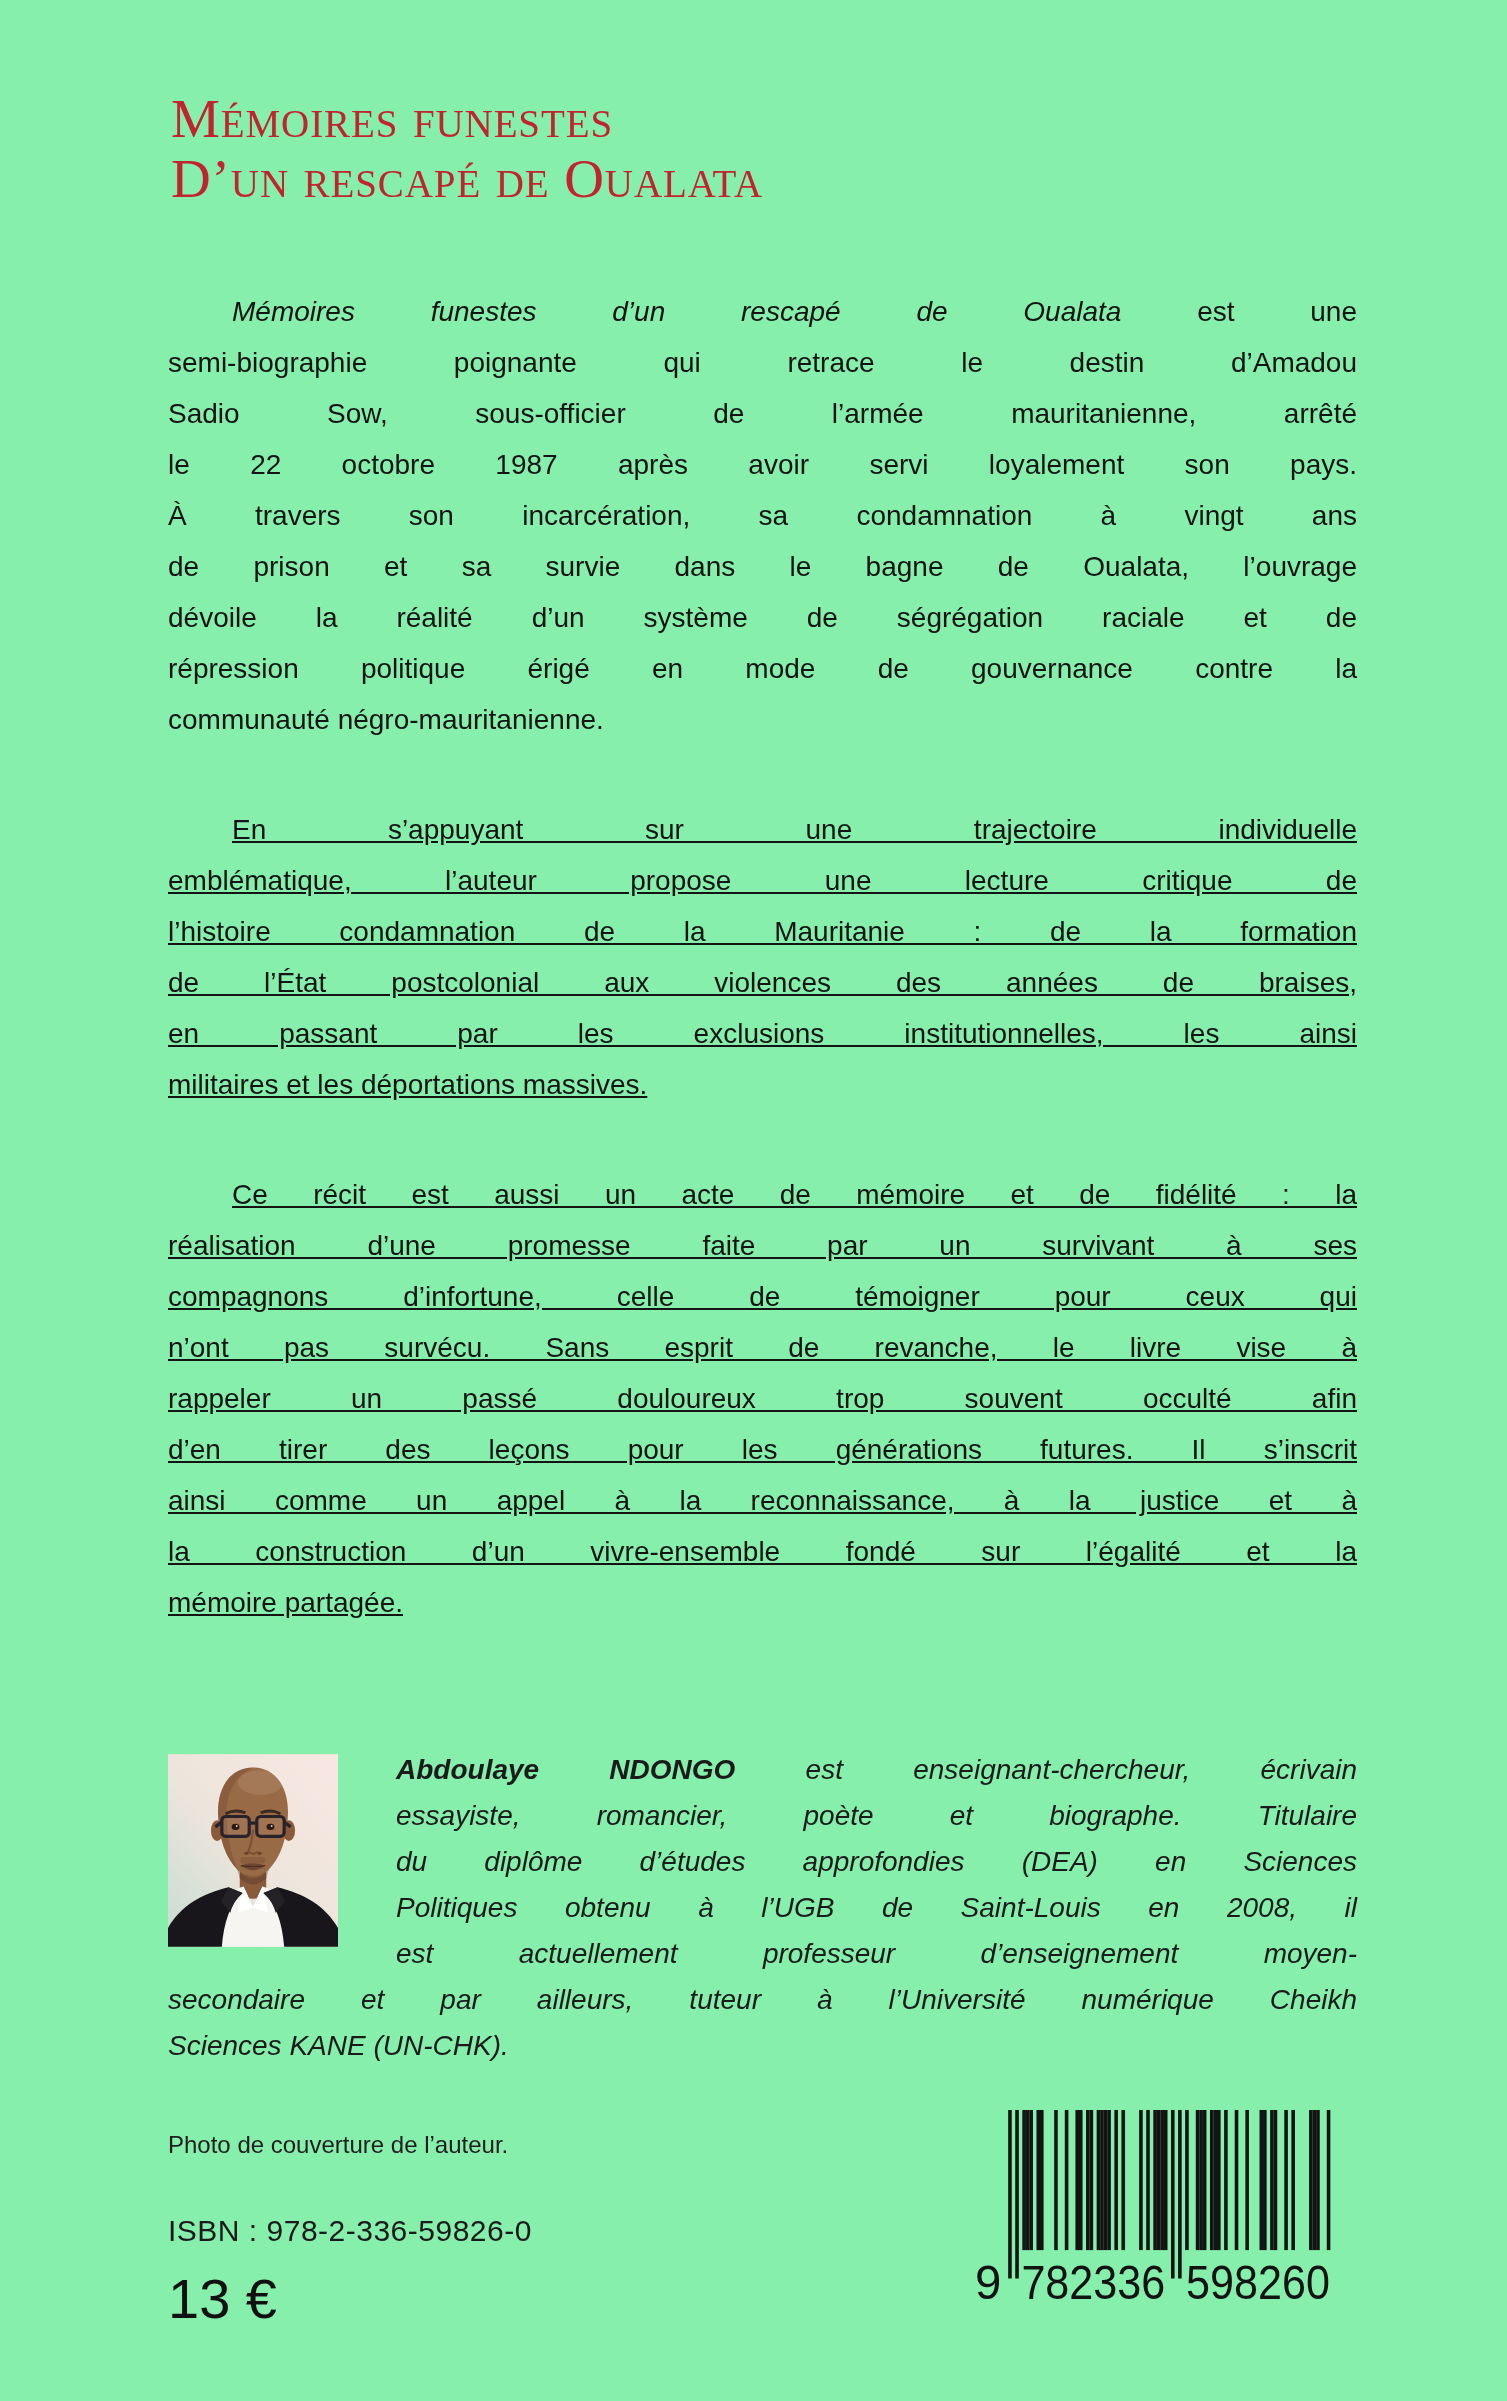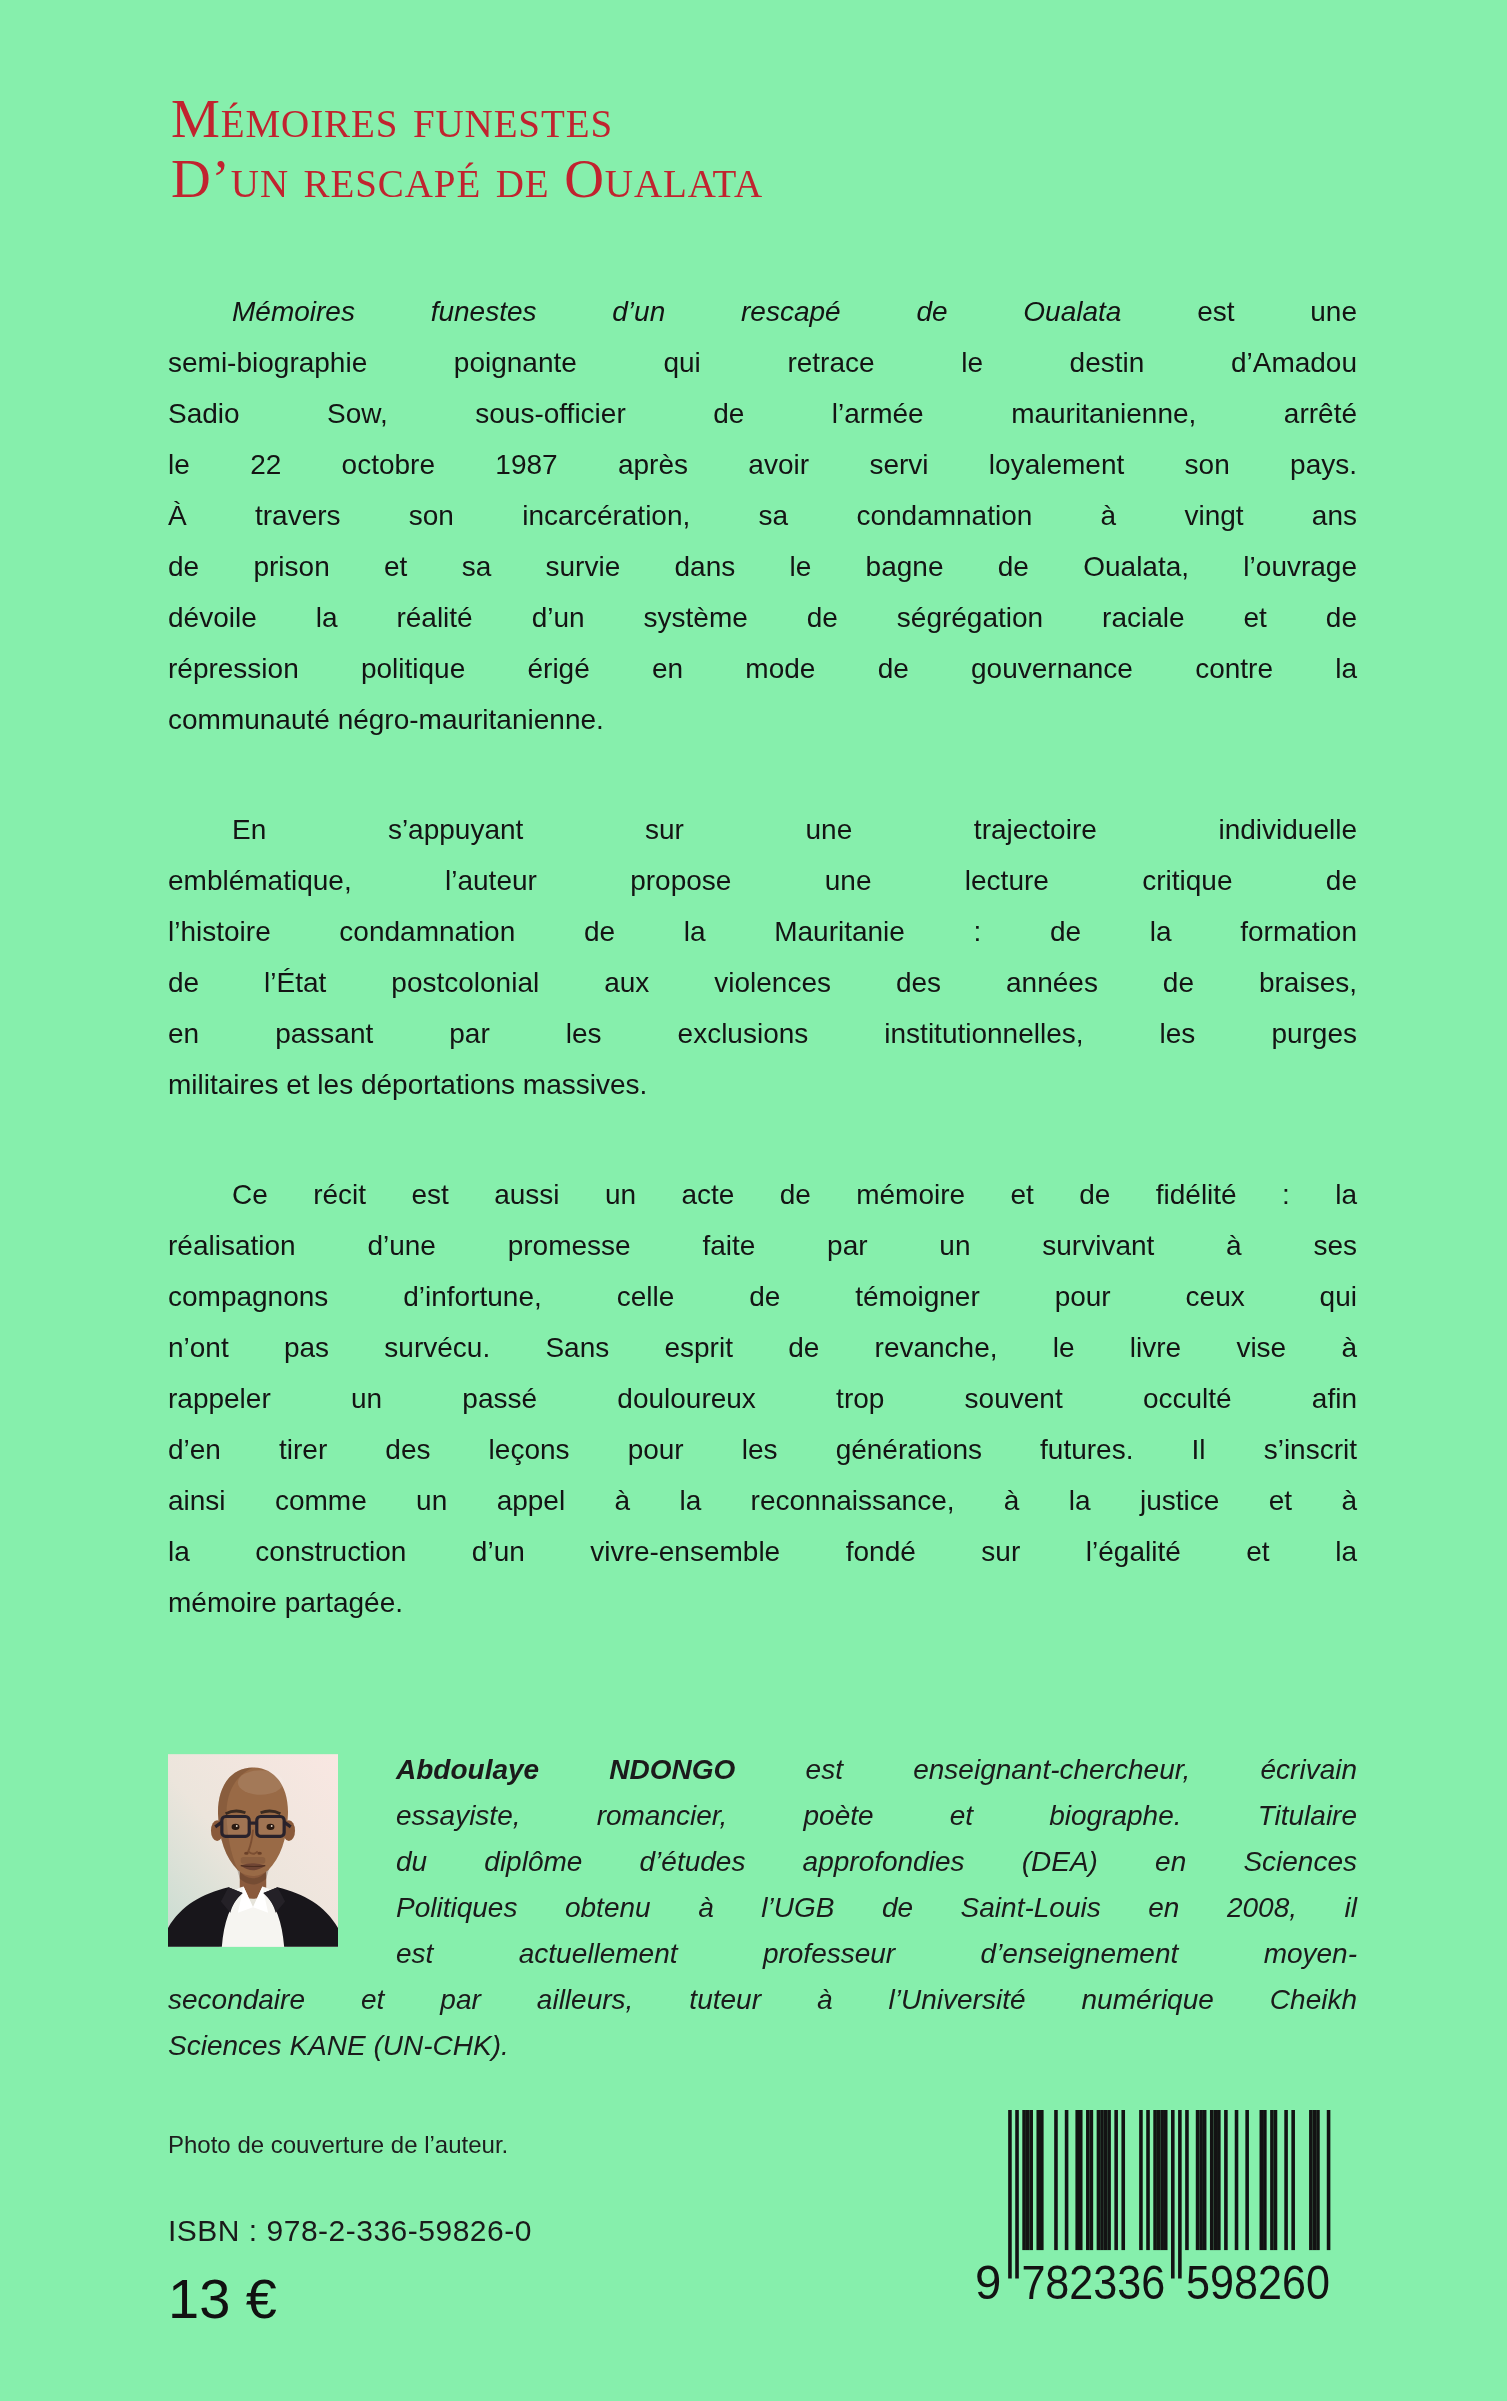--- a/index.html
+++ b/index.html
@@ -14,21 +14,21 @@
     color:var(--title-red,#c1232f);
     font-size:55px;line-height:60px;font-weight:400;letter-spacing:0.9px;
   }
 
   
   .synopsis{
     position:absolute;left:168px;top:286px;width:1189px;
     font-size:28px;line-height:51px;color:#141414;
   }
   .para{margin:0;}
-  .para + .para{margin-top:59px;}
+  .para + .para{margin-top:59px;text-decoration:underline;}
   .jline{text-align:justify;text-align-last:justify;}
   .jline-last{text-align-last:left;}
   .jline.lead{text-indent:64px;}
   .jlines.indent-first .jline:first-child{text-indent:64px;}
   .it{font-style:italic;}
 
   
   .bio{
     position:absolute;left:168px;top:1747px;width:1189px;
     font-style:italic;font-size:28px;line-height:46px;color:#1b1b1b;
@@ -84,21 +84,21 @@
           <div class="jline">répression politique érigé en mode de gouvernance contre la</div>
           <div class="jline jline-last">communauté négro-mauritanienne.</div>
         </div>
     </div>
     <div class="para">
       <div class="jlines indent-first">
           <div class="jline">En s’appuyant sur une trajectoire individuelle</div>
           <div class="jline">emblématique, l’auteur propose une lecture critique de</div>
           <div class="jline">l’histoire condamnation de la Mauritanie : de la formation</div>
           <div class="jline">de l’État postcolonial aux violences des années de braises,</div>
-          <div class="jline">en passant par les exclusions institutionnelles, les purges</div>
+          <div class="jline">en passant par les exclusions institutionnelles, les ainsi</div>
           <div class="jline jline-last">militaires et les déportations massives.</div>
         </div>
     </div>
     <div class="para">
       <div class="jlines indent-first">
           <div class="jline">Ce récit est aussi un acte de mémoire et de fidélité : la</div>
           <div class="jline">réalisation d’une promesse faite par un survivant à ses</div>
           <div class="jline">compagnons d’infortune, celle de témoigner pour ceux qui</div>
           <div class="jline">n’ont pas survécu. Sans esprit de revanche, le livre vise à</div>
           <div class="jline">rappeler un passé douloureux trop souvent occulté afin</div>

